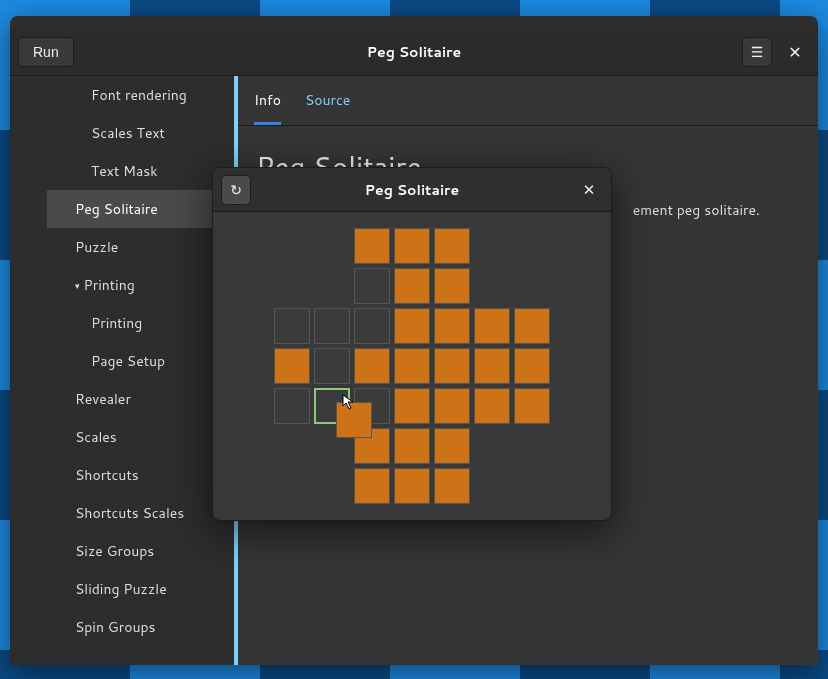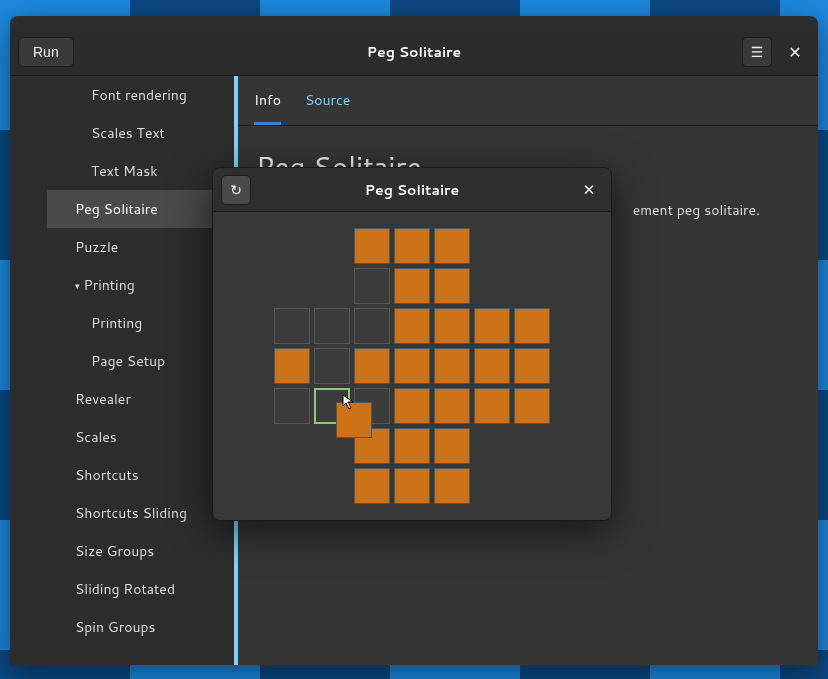--- a/index.html
+++ b/index.html
@@ -251,23 +251,23 @@
         <div class="sb-item cat"><span>Puzzle</span></div>
         <div class="sb-item level1">
           <span class="chev">▾</span>
           <span>Printing</span>
         </div>
         <div class="sb-item"><span>Printing</span></div>
         <div class="sb-item"><span>Page Setup</span></div>
         <div class="sb-item cat"><span>Revealer</span></div>
         <div class="sb-item cat"><span>Scales</span></div>
         <div class="sb-item cat"><span>Shortcuts</span></div>
-        <div class="sb-item cat"><span>Shortcuts Sliding</span></div>
+        <div class="sb-item cat"><span>Shortcuts Scales</span></div>
         <div class="sb-item cat"><span>Size Groups</span></div>
-        <div class="sb-item cat"><span>Sliding Rotated</span></div>
+        <div class="sb-item cat"><span>Sliding Puzzle</span></div>
         <div class="sb-item cat"><span>Spin Groups</span></div>
       </div>
     <div class="content">
       <div class="tabs">
         <div class="tab active">Info</div>
         <div class="tab">Source</div>
       </div>
       <div class="page">
         <h1>Peg Solitaire</h1>
         <p style="text-align:right;padding-right:40px;">ement peg solitaire.</p>

